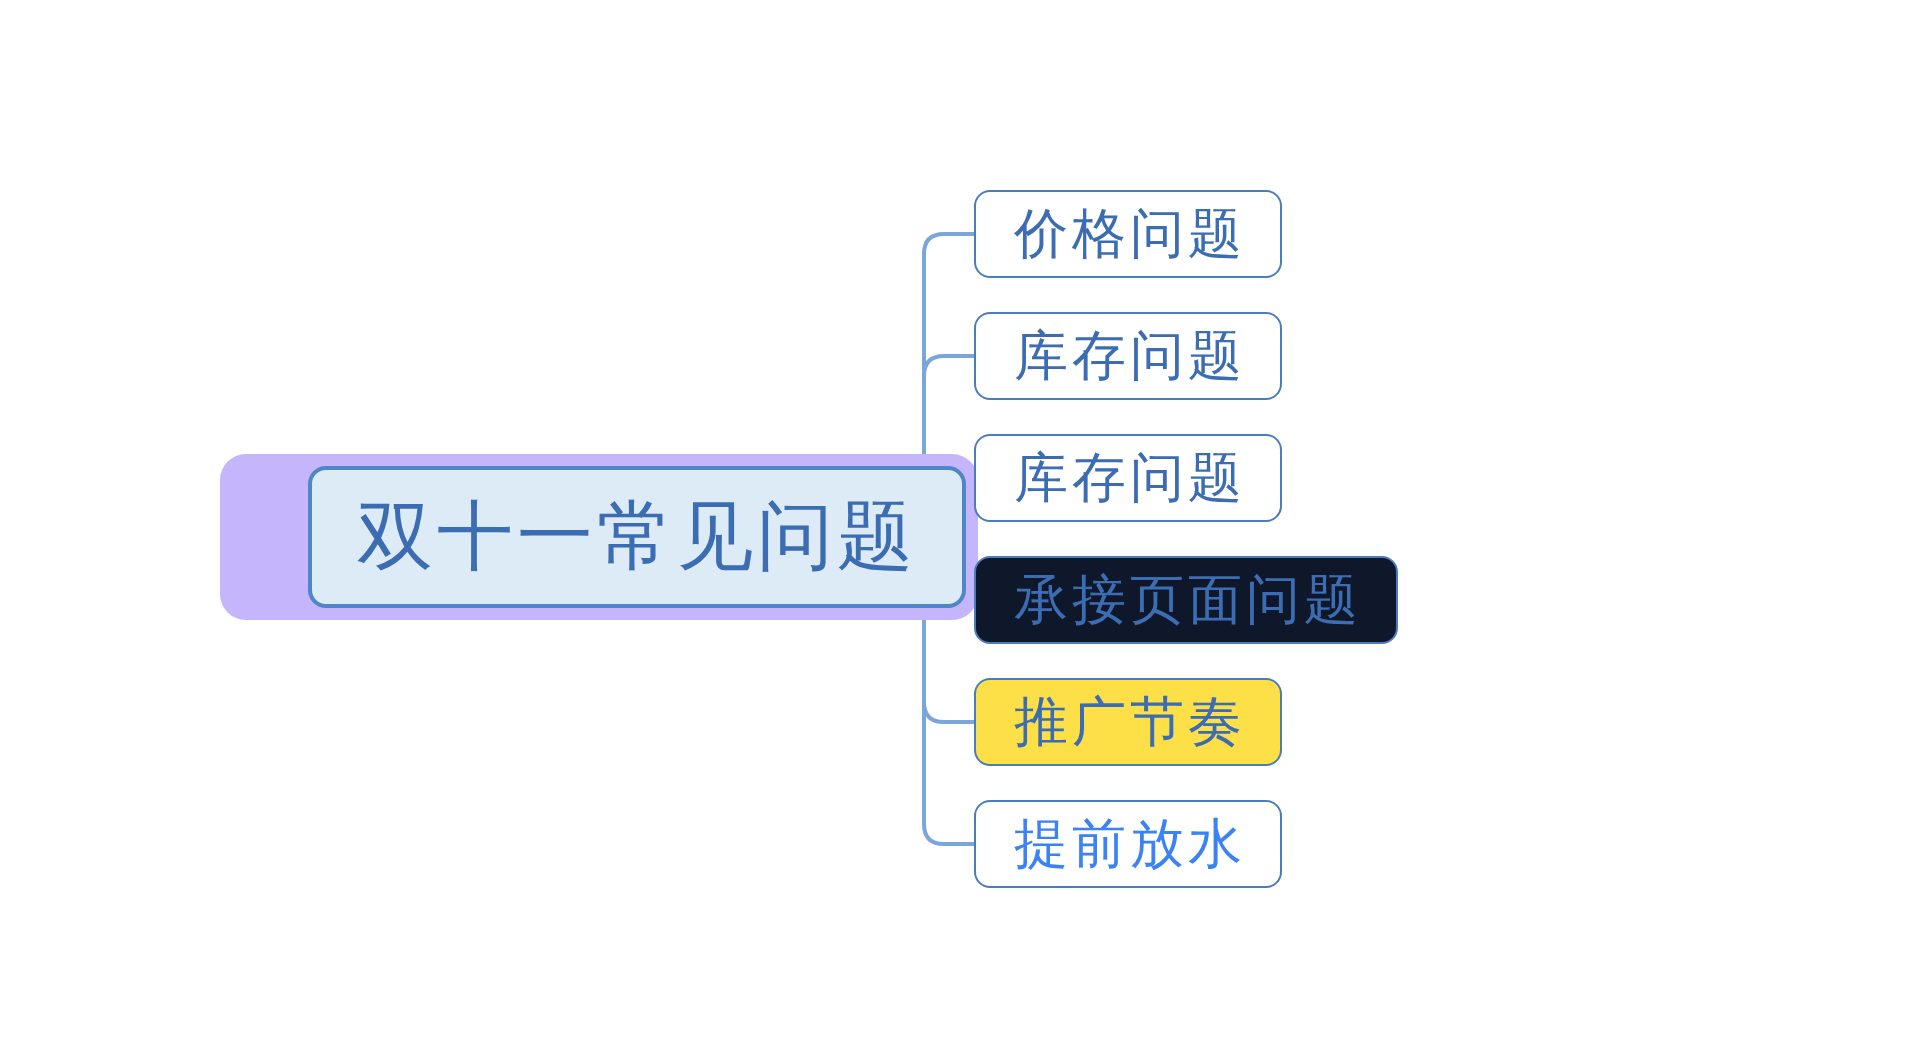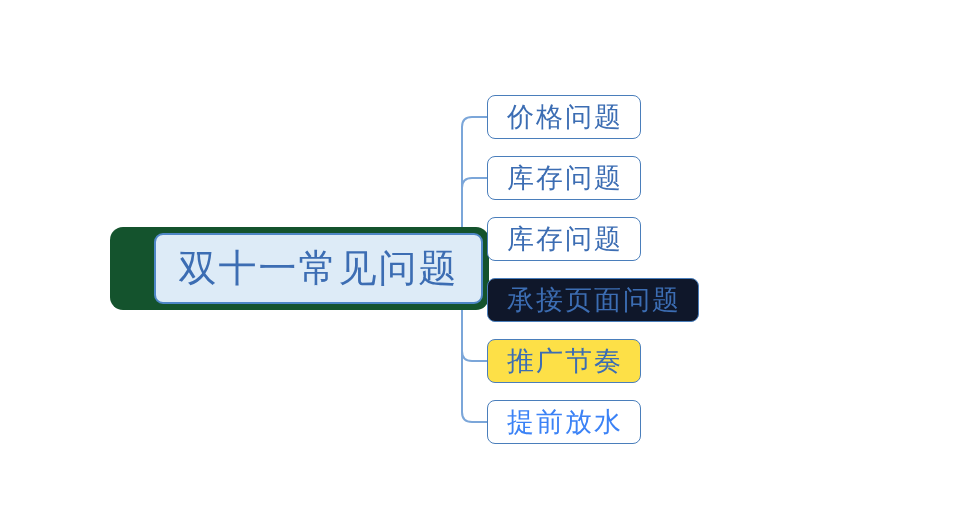--- a/index.html
+++ b/index.html
@@ -70,21 +70,21 @@
   <svg id="connector-svg" width="956" height="529">
       <path d="M 446 269 L 462 269" fill="none" stroke="#7ba6d9" stroke-width="2" stroke-linecap="round"></path>
       <path d="M 462 269 L 462 127 Q 462 117 472 117 L 488 117" fill="none" stroke="#7ba6d9" stroke-width="2" stroke-linecap="round"></path>
       <path d="M 462 269 L 462 188 Q 462 178 472 178 L 488 178" fill="none" stroke="#7ba6d9" stroke-width="2" stroke-linecap="round"></path>
       <path d="M 462 269 L 462 249 Q 462 239 472 239 L 488 239" fill="none" stroke="#7ba6d9" stroke-width="2" stroke-linecap="round"></path>
       <path d="M 462 269 L 462 290 Q 462 300 472 300 L 488 300" fill="none" stroke="#7ba6d9" stroke-width="2" stroke-linecap="round"></path>
       <path d="M 462 269 L 462 351 Q 462 361 472 361 L 488 361" fill="none" stroke="#7ba6d9" stroke-width="2" stroke-linecap="round"></path>
       <path d="M 462 269 L 462 412 Q 462 422 472 422 L 488 422" fill="none" stroke="#7ba6d9" stroke-width="2" stroke-linecap="round"></path>
     </svg>
 
-  <div class="root-halo" style="background: #14532d; padding-left: 44px;">
+  <div class="root-halo" style="background: #c4b5fd; padding-left: 44px;">
     <div class="root-node" style="background: rgb(221, 235, 247); border-color: rgb(78, 134, 198); color: rgb(60, 109, 179);">双十一常见问题</div>
   </div>
 
   <div id="children">
       <div class="child-node" style="top: 117px; border-color: rgb(74, 126, 187); background: rgb(255, 255, 255); color: rgb(60, 109, 179);">价格问题</div>
       <div class="child-node" style="top: 178px; border-color: rgb(74, 126, 187); background: rgb(255, 255, 255); color: rgb(60, 109, 179);">库存问题</div>
       <div class="child-node" style="top: 239px; border-color: rgb(74, 126, 187); background: rgb(255, 255, 255); color: rgb(60, 109, 179);">库存问题</div>
       <div class="child-node" style="top: 300px; border-color: rgb(74, 126, 187); background: #0f172a; color: rgb(60, 109, 179);">承接页面问题</div>
       <div class="child-node" style="top: 361px; border-color: rgb(74, 126, 187); background: #fde047; color: rgb(60, 109, 179);">推广节奏</div>
       <div class="child-node" style="top: 422px; border-color: rgb(74, 126, 187); background: rgb(255, 255, 255); color: #3b82f6;">提前放水</div>

